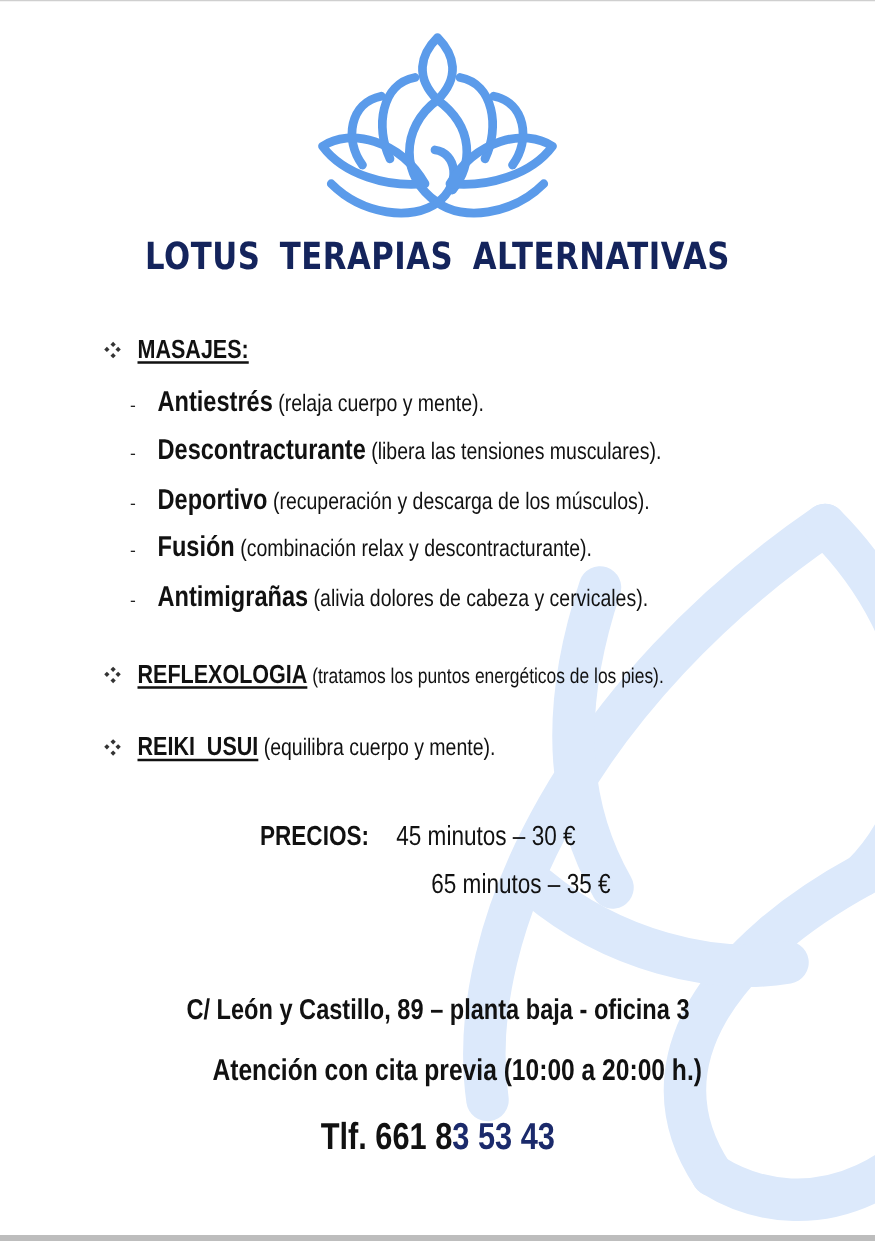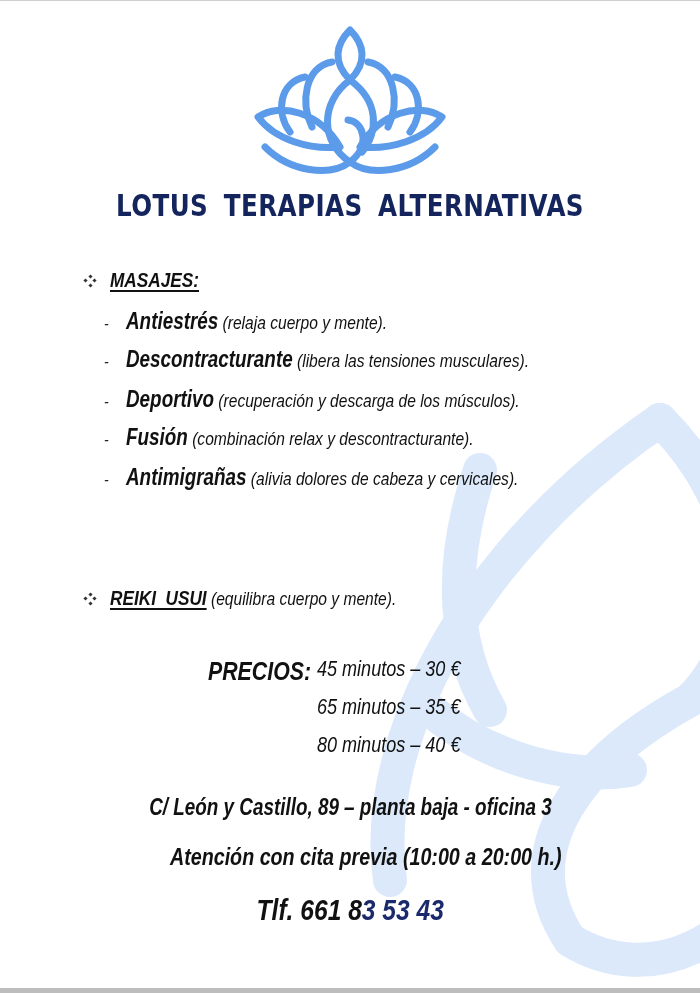--- a/index.html
+++ b/index.html
@@ -16,42 +16,42 @@
     .logo { position: absolute; left: 250px; top: 22px; width: 200px; height: 160px; z-index: 1; }
 
     .title {
       position: absolute; left: 0; top: 188px; width: 700px; text-align: center;
       font-family: "DejaVu Sans", sans-serif; font-weight: bold;
       font-size: 30px; letter-spacing: 0.5px; word-spacing: 8px;
       color: #14245c; transform: scaleX(0.82); transform-origin: center;
       z-index: 2; white-space: nowrap;
     }
 
-    .content { position: absolute; left: 0; top: 0; width: 700px; height: 993px; z-index: 2; font-style: italic; }
+    .content { position: absolute; left: 0; top: 0; width: 700px; height: 993px; z-index: 2; }
 
     .cond { display: inline-block; transform: scaleX(0.82); transform-origin: left center; white-space: nowrap; }
 
     .section { position: absolute; left: 84px; white-space: nowrap; }
     .diamond { display: inline-block; width: 12px; height: 12px; position: relative; margin-right: 14px; vertical-align: middle; top: -2px; }
     .diamond i { position: absolute; width: 3px; height: 3px; background: #333; transform: rotate(45deg); }
     .diamond i:nth-child(1) { left: 4.5px; top: 0; }
     .diamond i:nth-child(2) { left: 0; top: 4.5px; }
     .diamond i:nth-child(3) { left: 9px; top: 4.5px; }
     .diamond i:nth-child(4) { left: 4.5px; top: 9px; }
 
     .heading { font-size: 21px; font-weight: bold; text-decoration: underline; text-underline-offset: 3px; color: #111; }
     .desc { font-size: 19px; color: #111; }
     .desc-sm { font-size: 17px; color: #111; }
 
     .item { position: absolute; left: 104px; white-space: nowrap; }
     .dash { display: inline-block; width: 22px; font-size: 14px; color: #222; }
     .item-name { font-size: 23px; font-weight: bold; }
     .item-desc { font-size: 19px; }
 
-    .prices-label { position: absolute; left: 208px; top: 656px; font-size: 26px; font-weight: bold; }
+    .prices-label { position: absolute; left: 208px; top: 656px; font-size: 22px; font-weight: bold; }
     .price { position: absolute; left: 317px; font-size: 22px; }
 
     .footer-line { position: absolute; left: 0; width: 700px; text-align: center; font-weight: bold; white-space: nowrap; }
     .footer-line .cond { transform-origin: center center; }
     .phone-accent { color: #1b2a6b; }
   </style>
 </head>
 <body>
 
 <div class="top-rule"></div>
@@ -106,28 +106,30 @@
   <div class="item" style="top:386px;">
     <span class="dash">-</span><span class="cond"><span class="item-name">Deportivo</span><span class="item-desc"> (recuperación y descarga de los músculos).</span></span>
   </div>
   <div class="item" style="top:464px;">
     <span class="dash">-</span><span class="cond"><span class="item-name">Antimigrañas</span><span class="item-desc"> (alivia dolores de cabeza y cervicales).</span></span>
   </div>
   <div class="item" style="top:424px;">
     <span class="dash">-</span><span class="cond"><span class="item-name">Fusión</span><span class="item-desc"> (combinación relax y descontracturante).</span></span>
   </div>
 
+  <div class="section" style="top:528px;">
+    <span class="diamond"><i></i><i></i><i></i><i></i></span><span class="cond"><span class="heading">REFLEXOLOGIA</span><span class="desc-sm"> (tratamos los puntos energéticos de los pies).</span></span>
+  </div>
 
   <div class="section" style="top:586px;text-align:right;">
     <span class="diamond"><i></i><i></i><i></i><i></i></span><span class="cond"><span class="heading" style="white-space:pre;">REIKI  USUI</span><span class="desc"> (equilibra cuerpo y mente).</span></span>
   </div>
 
   <div class="prices-label"><span class="cond">PRECIOS:</span></div>
   <div class="price" style="top:656px;"><span class="cond">45 minutos – 30 €</span></div>
-  <div class="price" style="top:694px;"><span class="cond">65 minutos – 35 €</span></div>
-  <div class="price" style="top:732px;"><span class="cond">80 minutos – 40 €</span></div>
+  <div class="price" style="top:694px;margin-left:28px;"><span class="cond">65 minutos – 35 €</span></div>
 
   <div class="footer-line" style="top:794px; font-size:23px;"><span class="cond">C/ León y Castillo, 89 – planta baja - oficina 3</span></div>
   <div class="footer-line" style="top:843px; font-size:24px;padding-left:16px;"><span class="cond">Atención con cita previa (10:00 a 20:00 h.)</span></div>
   <div class="footer-line" style="top:893px; font-size:30px;"><span class="cond"><span>Tlf. 661 8</span><span class="phone-accent">3 53 43</span></span></div>
 </div>
 
 <div class="bottom-rule"></div>
 
 </body></html>

